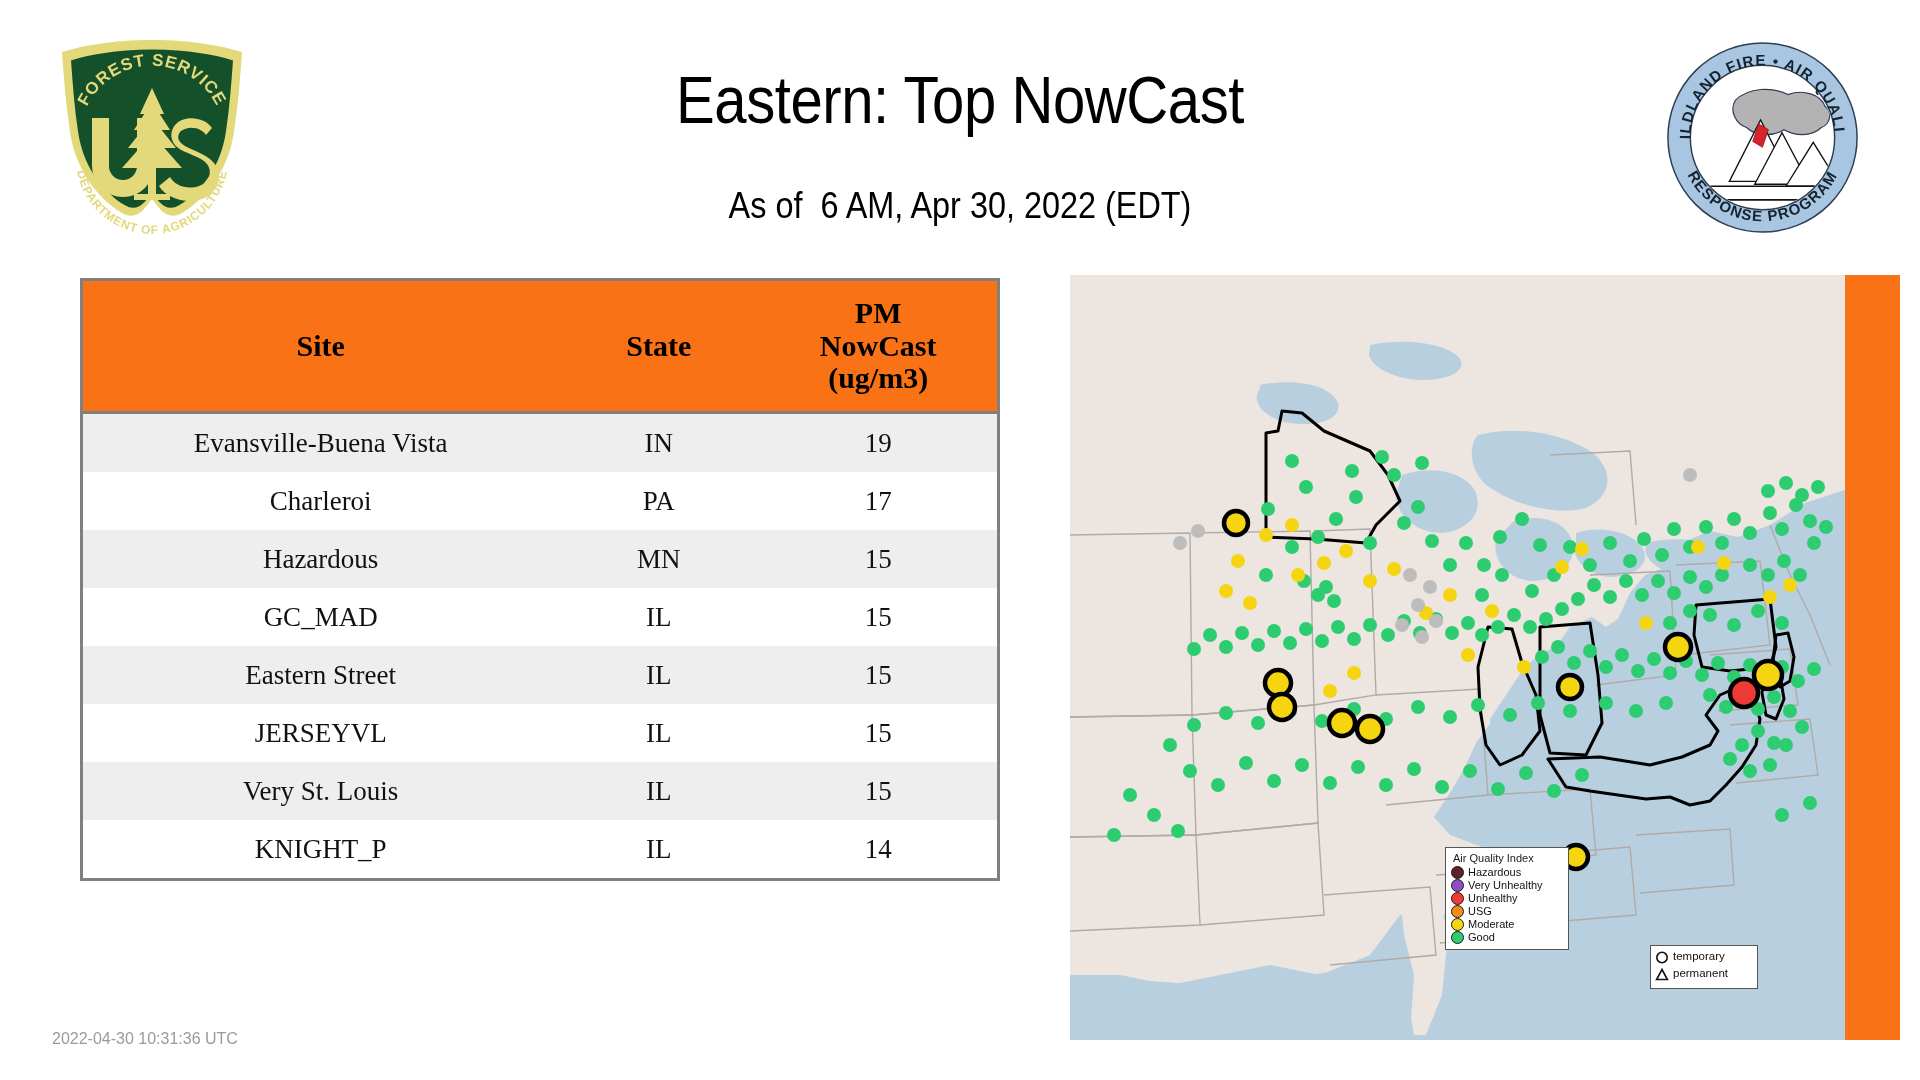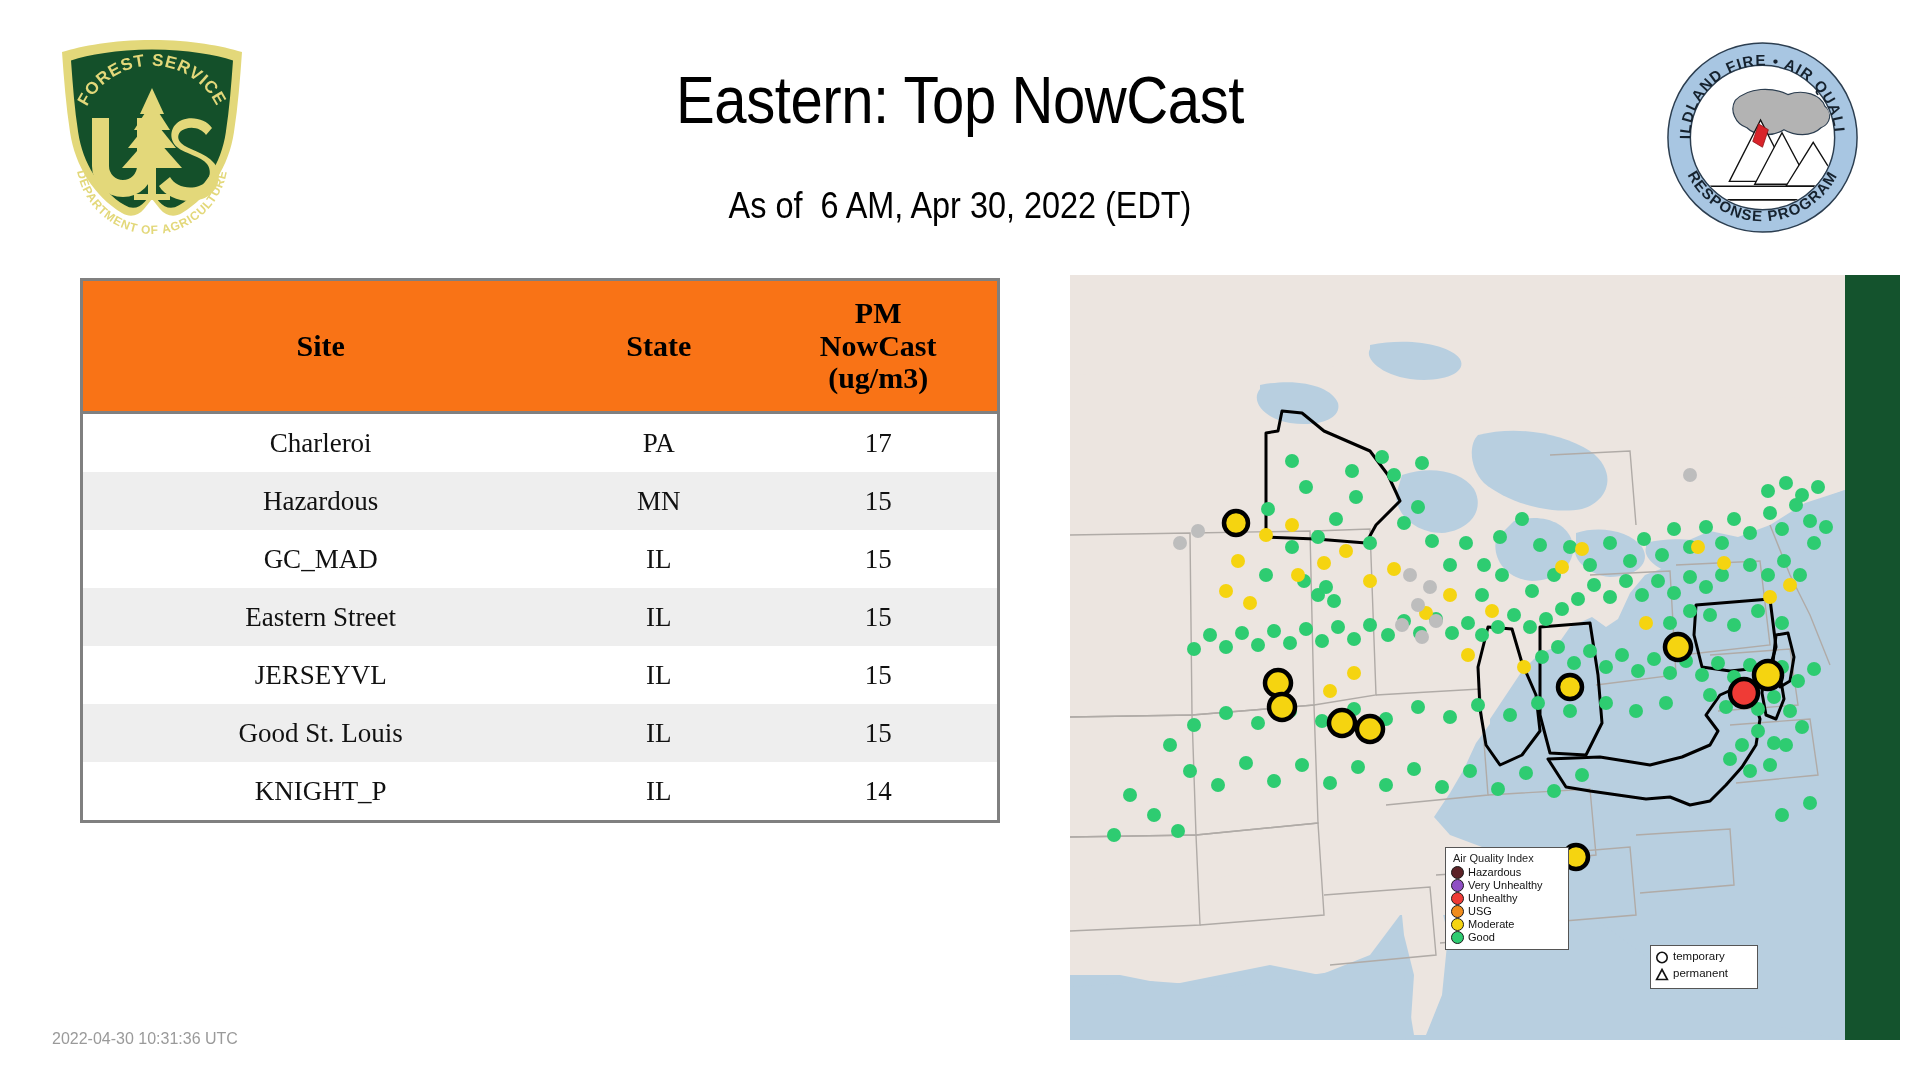--- a/index.html
+++ b/index.html
@@ -78,21 +78,21 @@
     vertical-align: middle;
     font-weight: 400;
   }
   #nowcast-table tbody tr.odd  td { background: #eeeeee; }
   #nowcast-table tbody tr.even td { background: #ffffff; }
 
   
   #map {
     position: absolute; left: 1070px; top: 275px;
     width: 830px; height: 765px;
-    background: #14532d;
+    background: #f97316;
     overflow: hidden;
   }
   #map svg { display: block; }
   .legend-box {
     position: absolute;
     background: #ffffff;
     border: 1px solid #555;
     box-sizing: border-box;
     font-family: "Liberation Sans", sans-serif;
   }
@@ -222,20 +222,25 @@
           <th class="h-site">Site</th>
           <th class="h-state">State</th>
           <th class="h-pm">
             <div>PM</div>
             <div>NowCast</div>
             <div>(ug/m3)</div>
           </th>
         </tr>
       </thead>
       <tbody id="table-body">
+          <tr class="odd">
+            <td>Evansville-Buena Vista</td>
+            <td>IN</td>
+            <td>19</td>
+          </tr>
           <tr class="even">
             <td>Charleroi</td>
             <td>PA</td>
             <td>17</td>
           </tr>
           <tr class="odd">
             <td>Hazardous</td>
             <td>MN</td>
             <td>15</td>
           </tr>
@@ -248,21 +253,21 @@
             <td>Eastern Street</td>
             <td>IL</td>
             <td>15</td>
           </tr>
           <tr class="even">
             <td>JERSEYVL</td>
             <td>IL</td>
             <td>15</td>
           </tr>
           <tr class="odd">
-            <td>Good St. Louis</td>
+            <td>Very St. Louis</td>
             <td>IL</td>
             <td>15</td>
           </tr>
           <tr class="even">
             <td>KNIGHT_P</td>
             <td>IL</td>
             <td>14</td>
           </tr>
         </tbody>
     </table>

